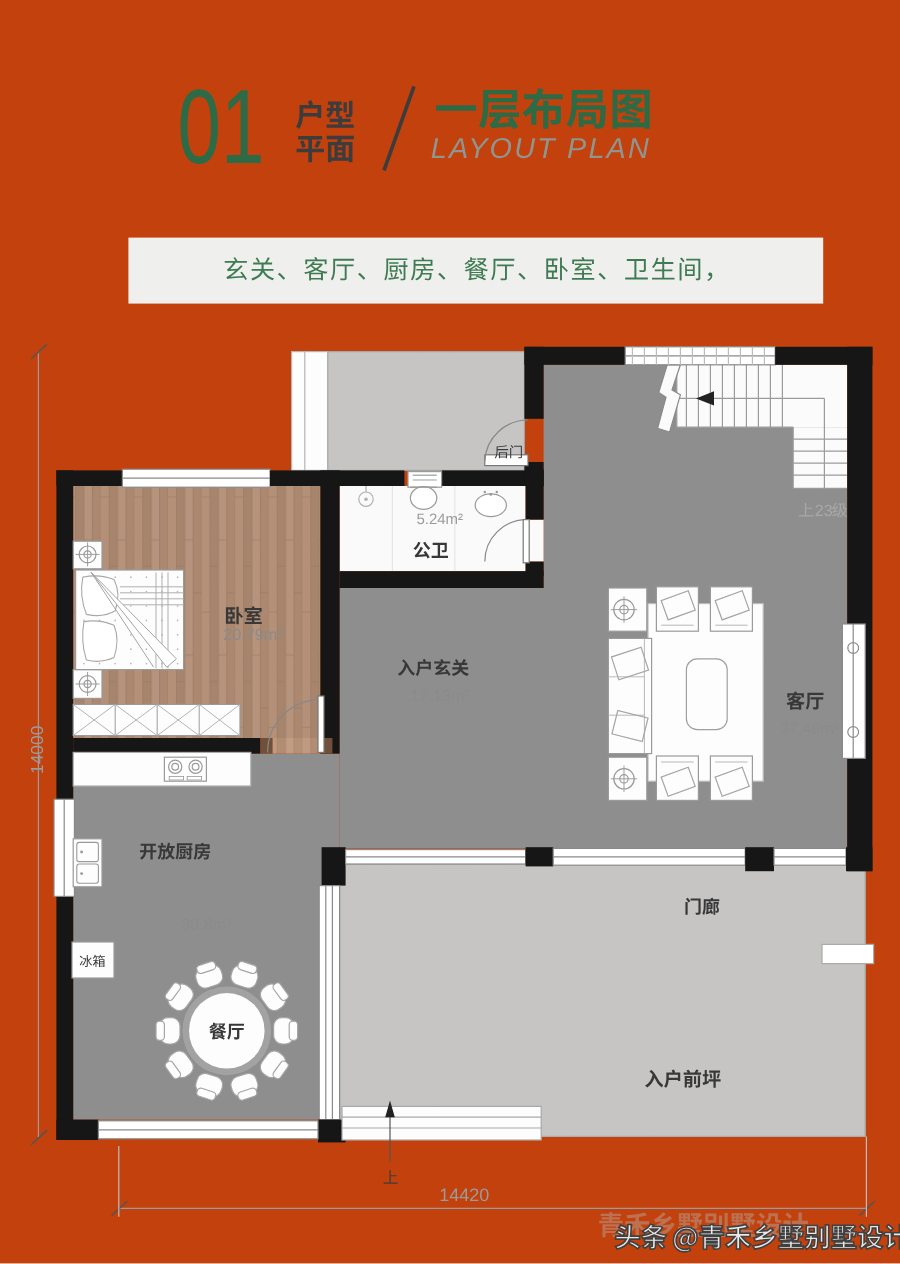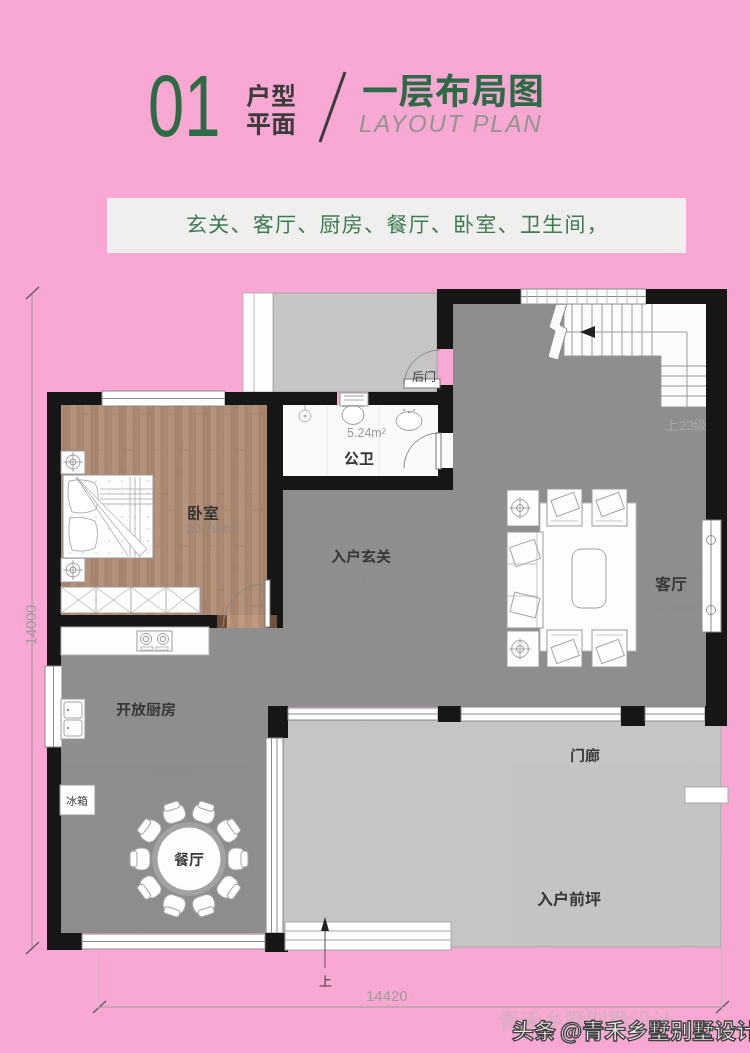--- a/index.html
+++ b/index.html
@@ -1,17 +1,17 @@
 <!DOCTYPE html>
 <html lang="zh"><head>
 <meta charset="utf-8">
 <title>一层布局图</title>
 <style>
 html,body{margin:0;padding:0;background:#fff;}
-#page{position:relative;width:750px;height:1053px;background:#f9a8d4;overflow:hidden;}
+#page{position:relative;width:750px;height:1053px;background:#c2410c;overflow:hidden;}
 </style>
 </head>
 <body>
 
 <div id="page">
 <svg width="750" height="1053" viewBox="0 0 750 1053">
 <defs>
 <pattern id="wood" width="28" height="96" patternUnits="userSpaceOnUse">
 <rect width="28" height="96" fill="#bb9379"></rect>
 <rect x="0" width="7" height="96" fill="#c09a80"></rect>

